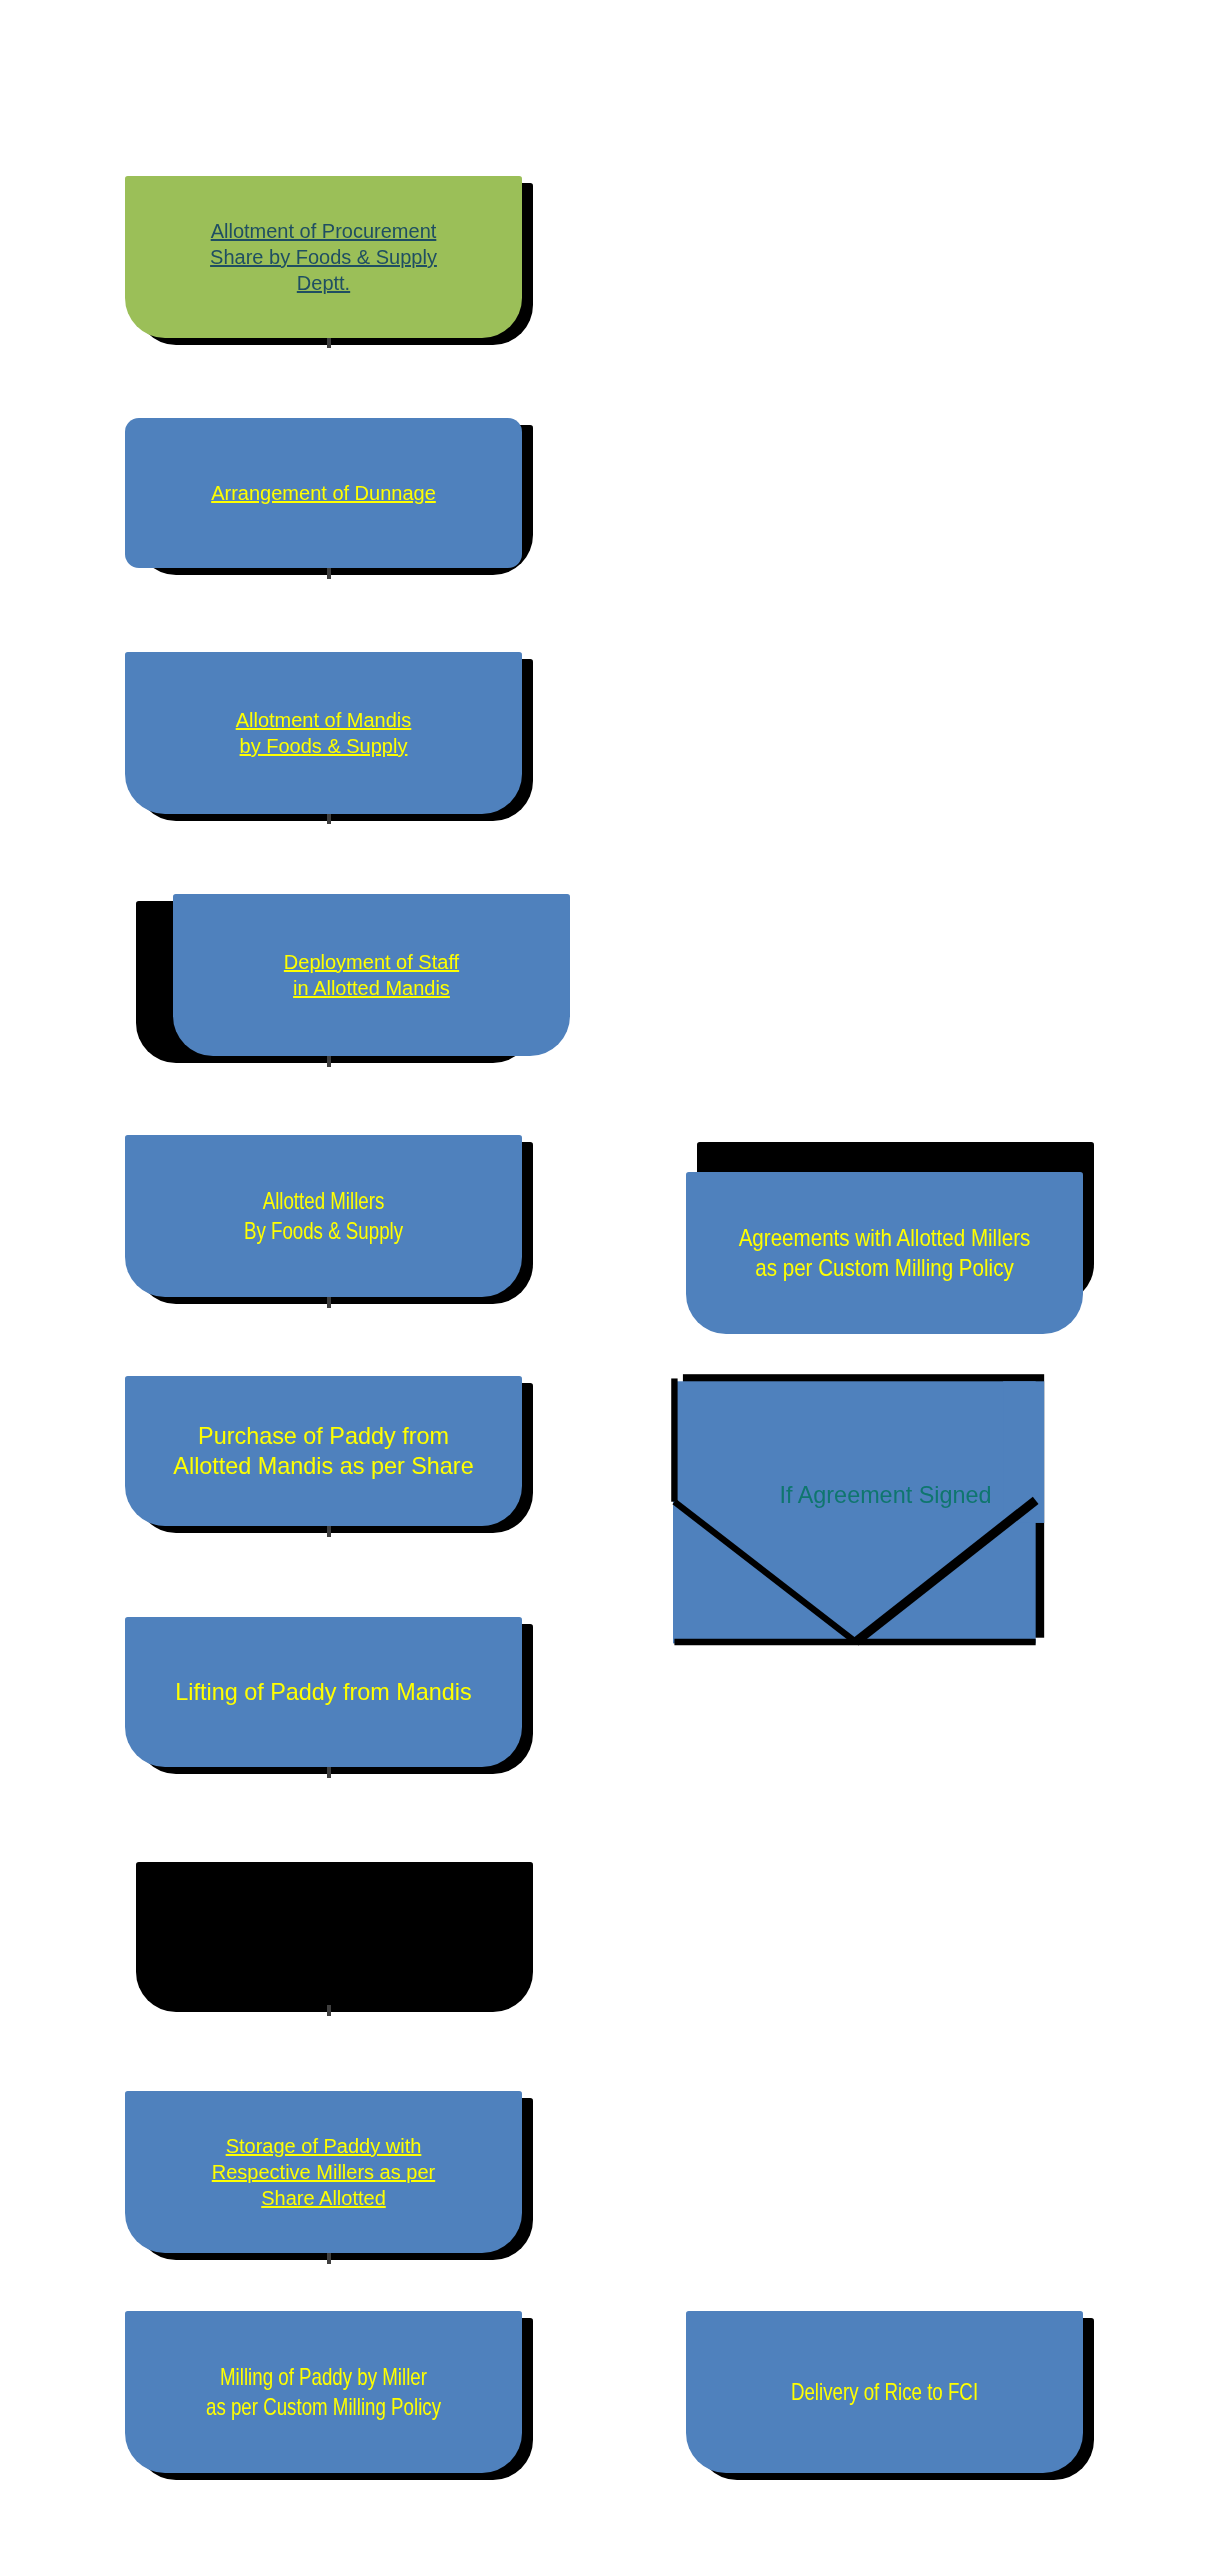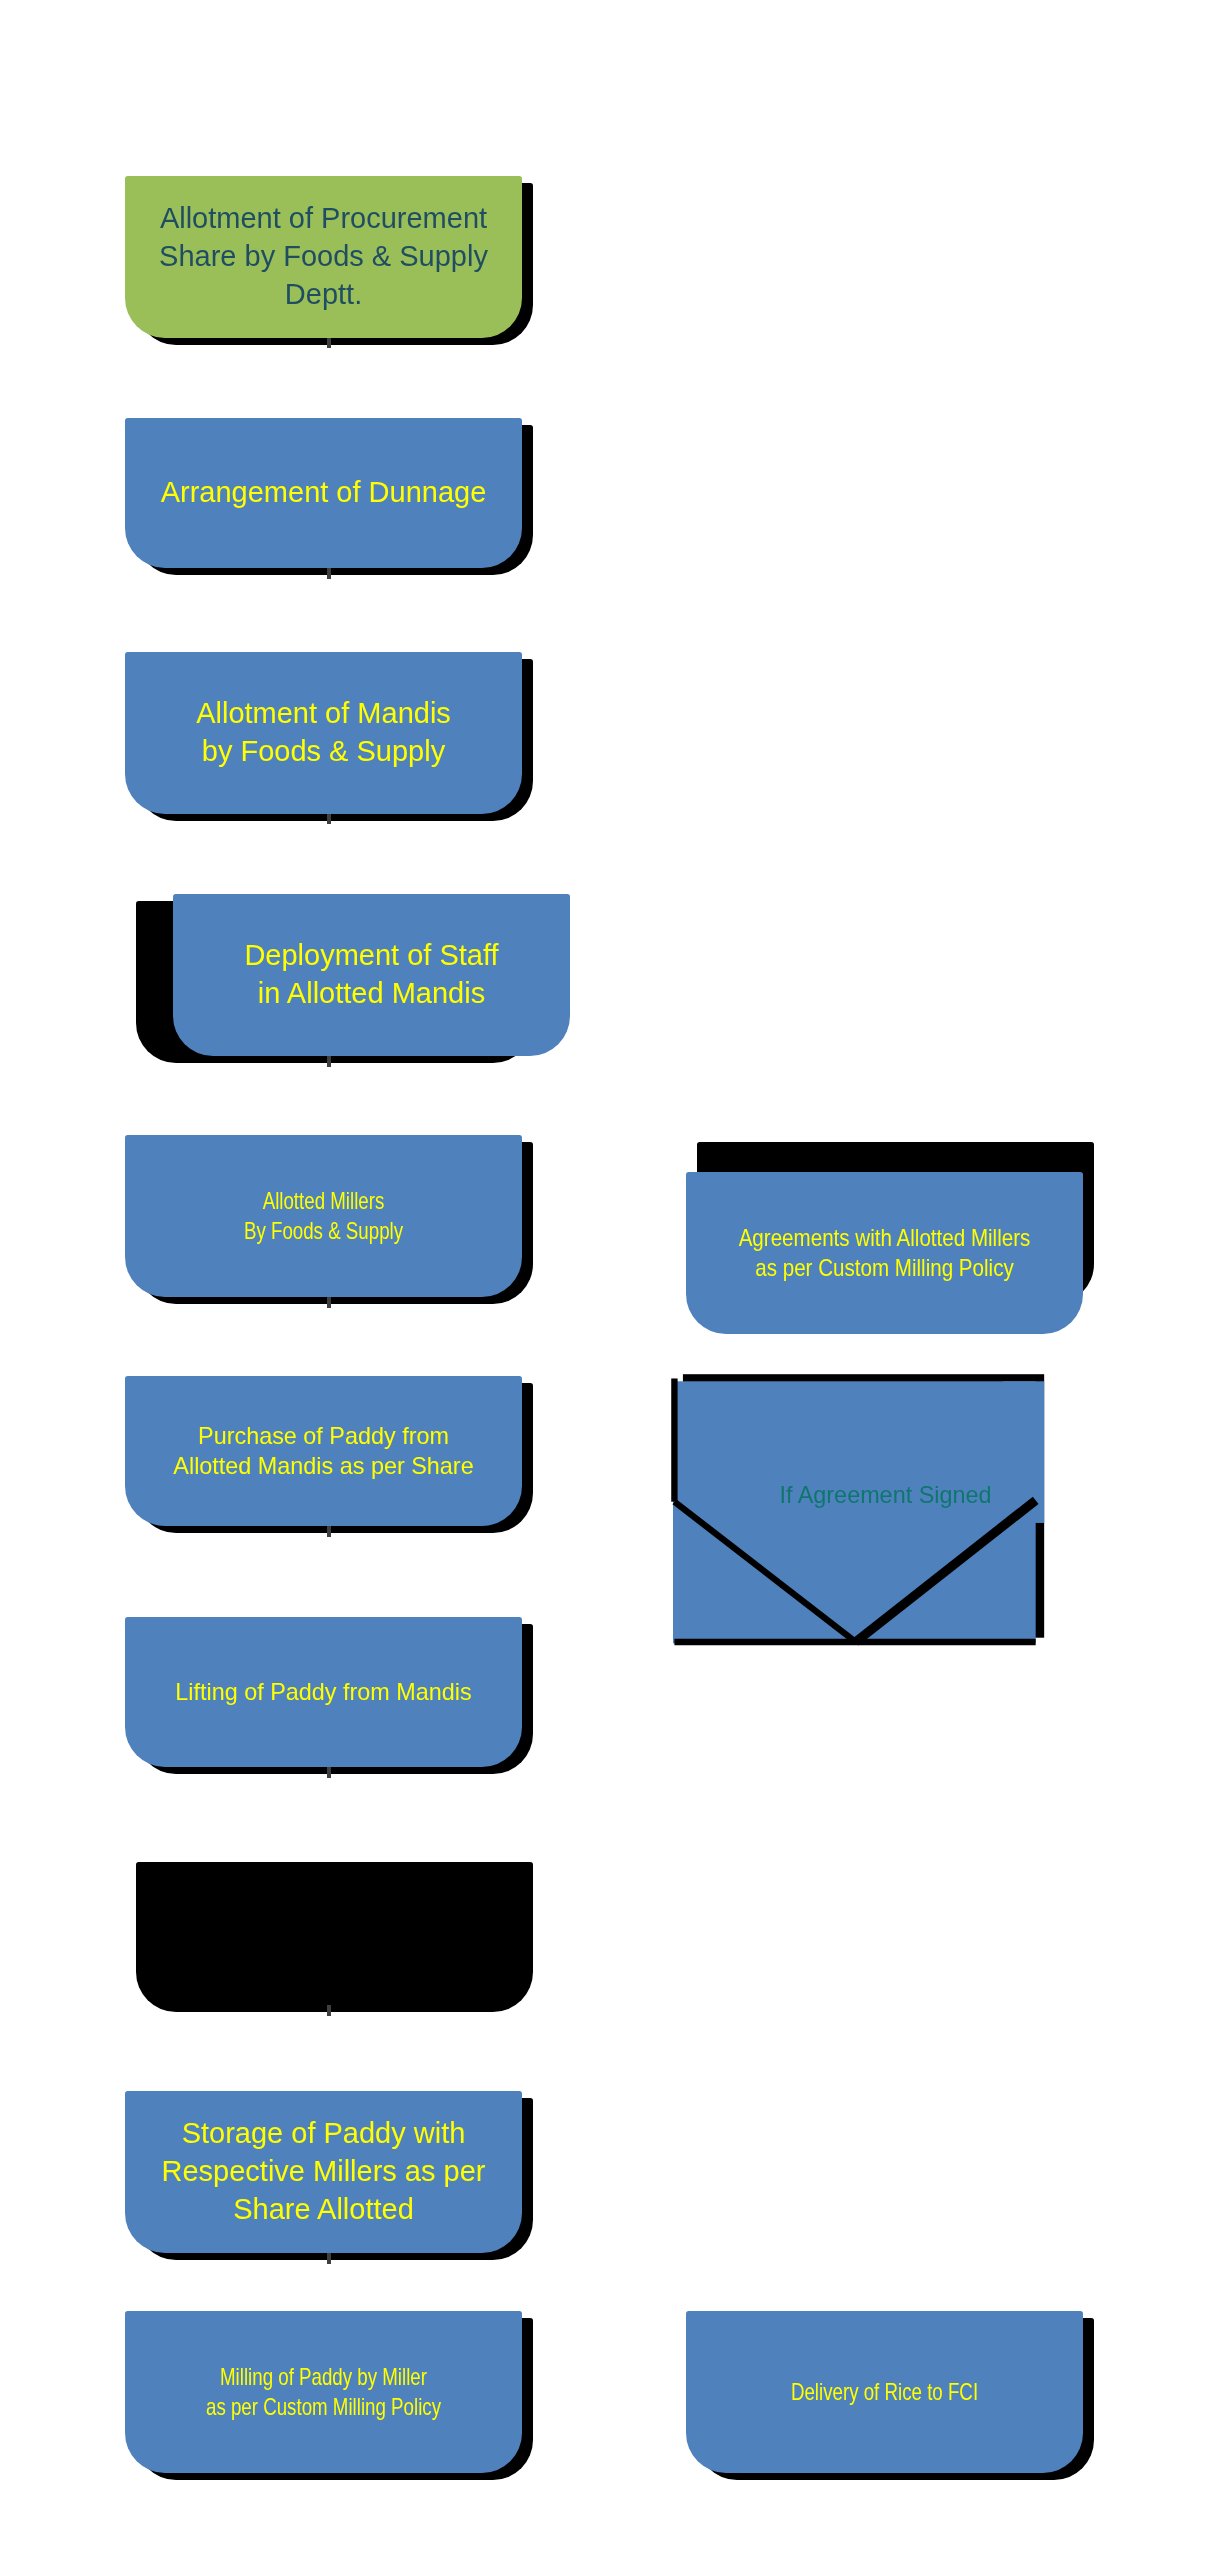--- a/index.html
+++ b/index.html
@@ -39,21 +39,21 @@
   .stub{
     position:absolute;
     width:4.3px;
     background:#3f3f3f;
     z-index:2;
   }
 
   .green{background:#9BBF58;color:#1F4E62;}
   .blue {background:#4F81BD;color:#FFFF00;}
 
-  .f34{font-size:29px;}
+  .f34{font-size:20px;text-decoration:underline;}
   .f33{font-size:23.4px;}
   
   .cond{transform:scaleX(.80);transform-origin:center center;}
   .cond2{transform:scaleX(.88);transform-origin:center center;}
 
   
   #decision-wrap{position:absolute;z-index:3;}
   #decision-wrap svg{display:block;overflow:visible;}
   #decision-label{
     position:absolute;left:0;right:0;
@@ -68,21 +68,21 @@
 
   <div class="shadow" style="left:136px;top:183px;width:397px;height:162px;"></div>
   <div class="node green f34" style="left:125px;top:176px;width:397px;height:162px;">
     <span class="label">Allotment of Procurement
 Share by Foods &amp; Supply
 Deptt.</span>
   </div>
   <div class="stub" style="left:327px;top:337px;height:11.3px;"></div>
 
   <div class="shadow" style="left:136px;top:425px;width:397px;height:150px;"></div>
-  <div class="node blue f34" style="left:125px;top:418px;width:397px;height:150px;">
+  <div class="node blue f34" style="left:125px;top:418px;width:397px;height:150px;border-radius:14px;">
     <span class="label">Arrangement of Dunnage</span>
   </div>
   <div class="stub" style="left:327px;top:568px;height:11.3px;"></div>
 
   <div class="shadow" style="left:136px;top:659px;width:397px;height:162px;"></div>
   <div class="node blue f34" style="left:125px;top:652px;width:397px;height:162px;">
     <span class="label">Allotment of Mandis
 by Foods &amp; Supply</span>
   </div>
   <div class="stub" style="left:327px;top:813px;height:11.3px;"></div>

